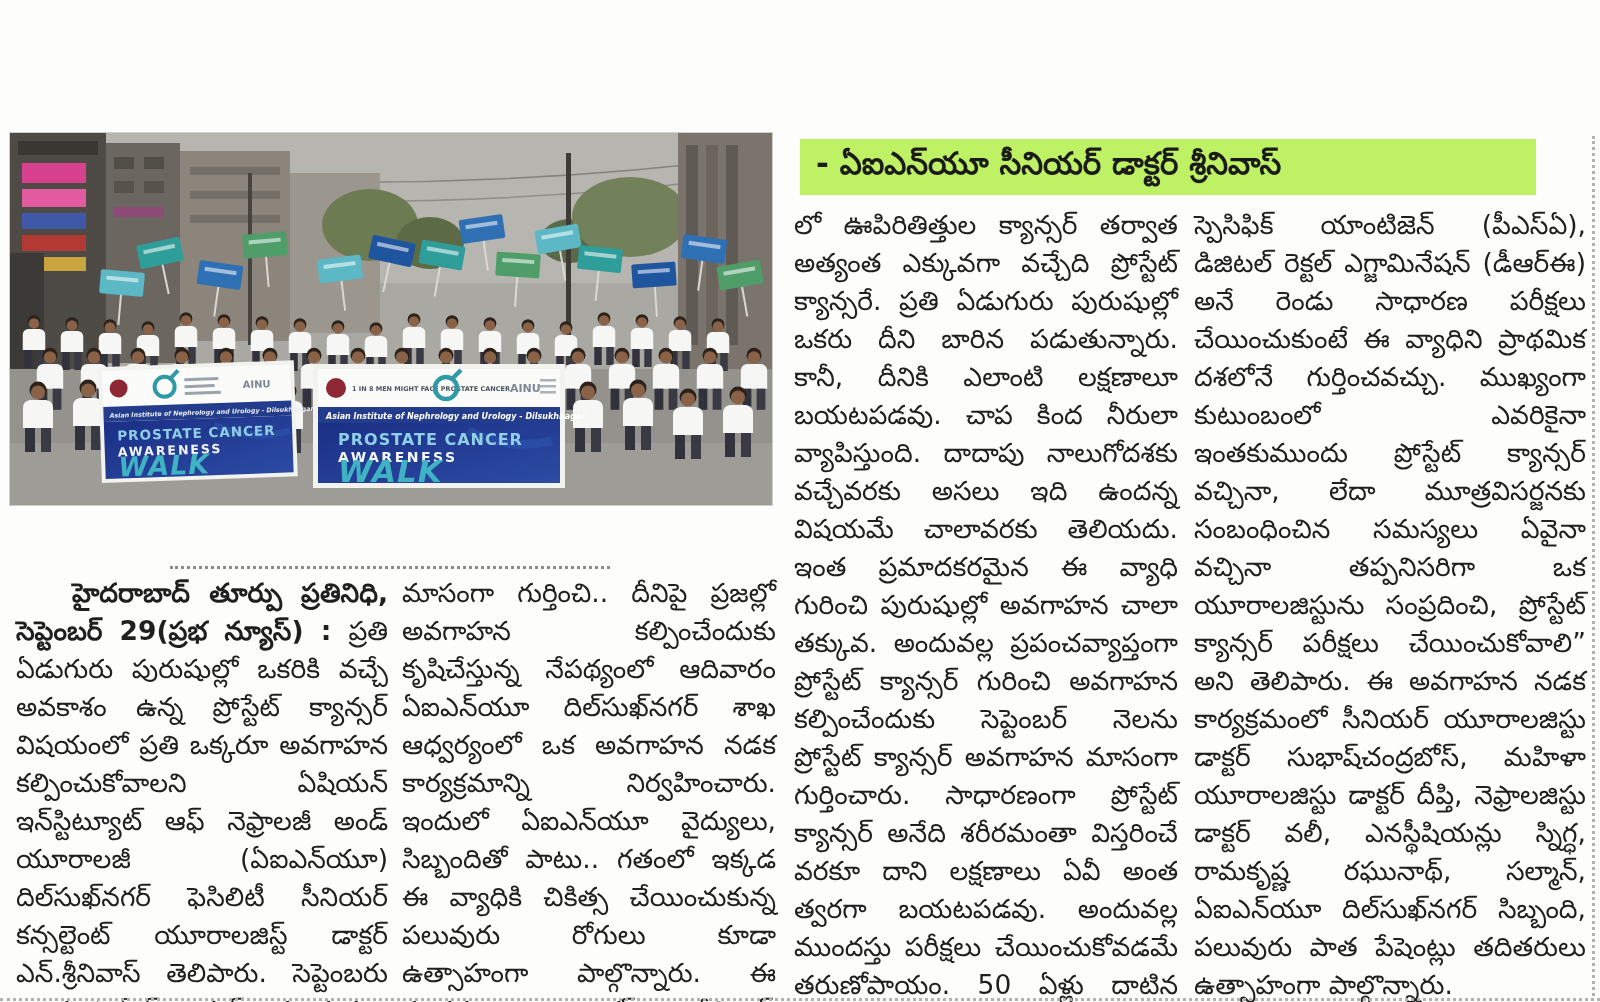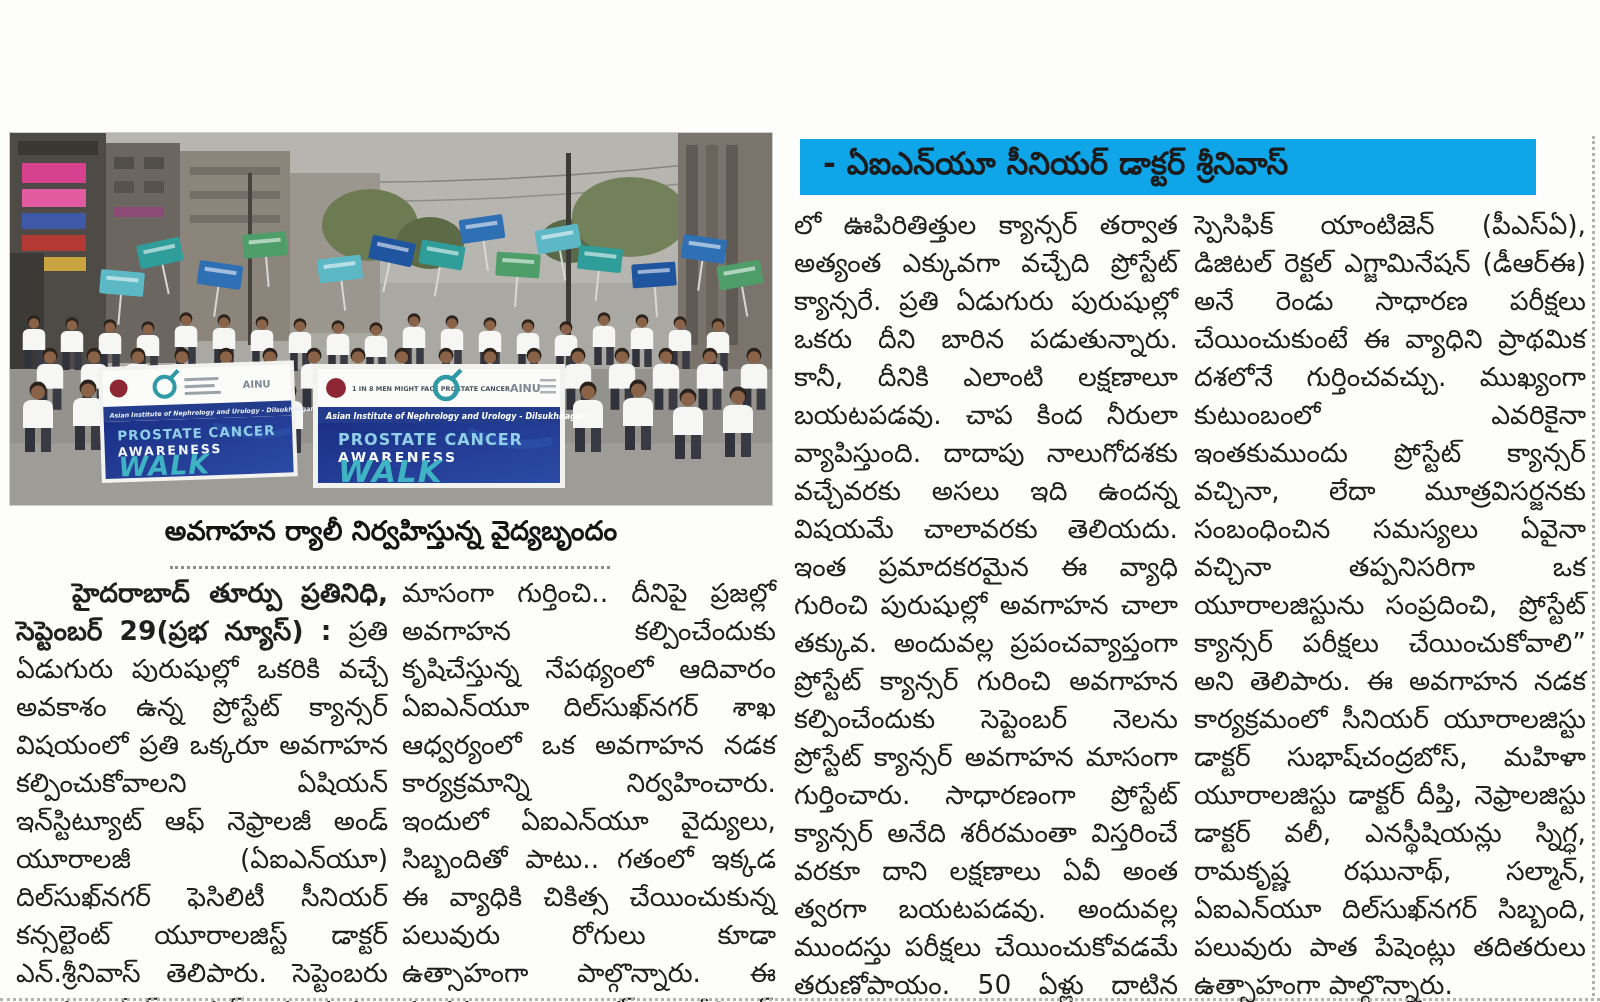--- a/index.html
+++ b/index.html
@@ -20,22 +20,22 @@
   
   .caption{
     position:absolute;left:10px;top:514px;width:762px;text-align:center;
     color:#141414;font-weight:700;font-size:27px;line-height:34px;
   }
   .caption-rule{position:absolute;left:170px;top:566px;width:440px;border-top:3px dotted #8d8d88;}
 
   
   .byline{
     position:absolute;left:800px;top:139px;width:736px;height:56px;
-    background:#0ea5e9;display:flex;align-items:center;
-    color:#1b1b1b;font-weight:700;font-size:31px;padding-left:23px;box-sizing:border-box;
+    background:#bef264;display:flex;align-items:center;
+    color:#1b1b1b;font-weight:700;font-size:31px;padding-left:16px;box-sizing:border-box;
   }
 
   
   .col{
     position:absolute;color:#1f1f1f;font-size:26.5px;line-height:38px;
     text-align:justify;
   }
   .col p{margin:0;}
   .col .dateline{font-weight:700;margin-top:42px;}
   .col1{left:16px;top:574px;width:372px;}
@@ -278,21 +278,20 @@
         <text x="8" y="49.5" font-size="8" font-style="italic" font-weight="bold" fill="#ffffff">Asian Institute of Nephrology and Urology - Dilsukhnagar</text>
         <rect x="0" y="54" width="242" height="60" fill="url(#bnav)"></rect>
         <path d="M150,62 q44,20 84,10" stroke="#2e57b0" stroke-width="9" fill="none" opacity="0.5"></path>
         <text x="20" y="76" font-size="16" font-weight="bold" letter-spacing="1" fill="#8fd0e8">PROSTATE CANCER</text>
         <text x="20" y="93" font-size="14" font-weight="bold" letter-spacing="2.5" fill="#f4f8fb">AWARENESS</text>
         <text x="20" y="113" font-size="31" font-weight="bold" font-style="italic" letter-spacing="1" fill="#3fb3c4">WALK</text>
       </g>
     </svg>
   </div>
 
-  <div class="caption">అవగాహన ర్యాలీ నిర్వహిస్తున్న వైద్యబృందం</div>
   <div class="caption-rule"></div>
 
   <div class="byline">- ఏఐఎన్‌యూ సీనియర్ డాక్టర్ శ్రీనివాస్</div>
 
   <div class="col col1">
     <p><span class="dateline">హైదరాబాద్ తూర్పు ప్రతినిధి, సెప్టెంబర్ 29(ప్రభ న్యూస్) : </span><span>ప్రతి ఏడుగురు పురుషుల్లో ఒకరికి వచ్చే అవకాశం ఉన్న ప్రోస్టేట్ క్యాన్సర్ విషయంలో ప్రతి ఒక్కరూ అవగాహన కల్పించుకోవాలని ఏషియన్ ఇన్‌స్టిట్యూట్ ఆఫ్ నెఫ్రాలజీ అండ్ యూరాలజీ (ఏఐఎన్‌యూ) దిల్‌సుఖ్‌నగర్ ఫెసిలిటీ సీనియర్ కన్సల్టెంట్ యూరాలజిస్ట్ డాక్టర్ ఎన్.శ్రీనివాస్ తెలిపారు. సెప్టెంబరు నెలను ప్రోస్టేట్ క్యాన్సర్ అవగాహన</span></p>
   </div>
   <div class="col col2">
     <p>మాసంగా గుర్తించి.. దీనిపై ప్రజల్లో అవగాహన కల్పించేందుకు కృషిచేస్తున్న నేపథ్యంలో ఆదివారం ఏఐఎన్‌యూ దిల్‌సుఖ్‌నగర్ శాఖ ఆధ్వర్యంలో ఒక అవగాహన నడక కార్యక్రమాన్ని నిర్వహించారు. ఇందులో ఏఐఎన్‌యూ వైద్యులు, సిబ్బందితో పాటు.. గతంలో ఇక్కడ ఈ వ్యాధికి చికిత్స చేయించుకున్న పలువురు రోగులు కూడా ఉత్సాహంగా పాల్గొన్నారు. ఈ సందర్భంగా డాక్టర్ శ్రీనివాస్ మాట్లాడుతూ, “భారతదేశం</p>
   </div>

